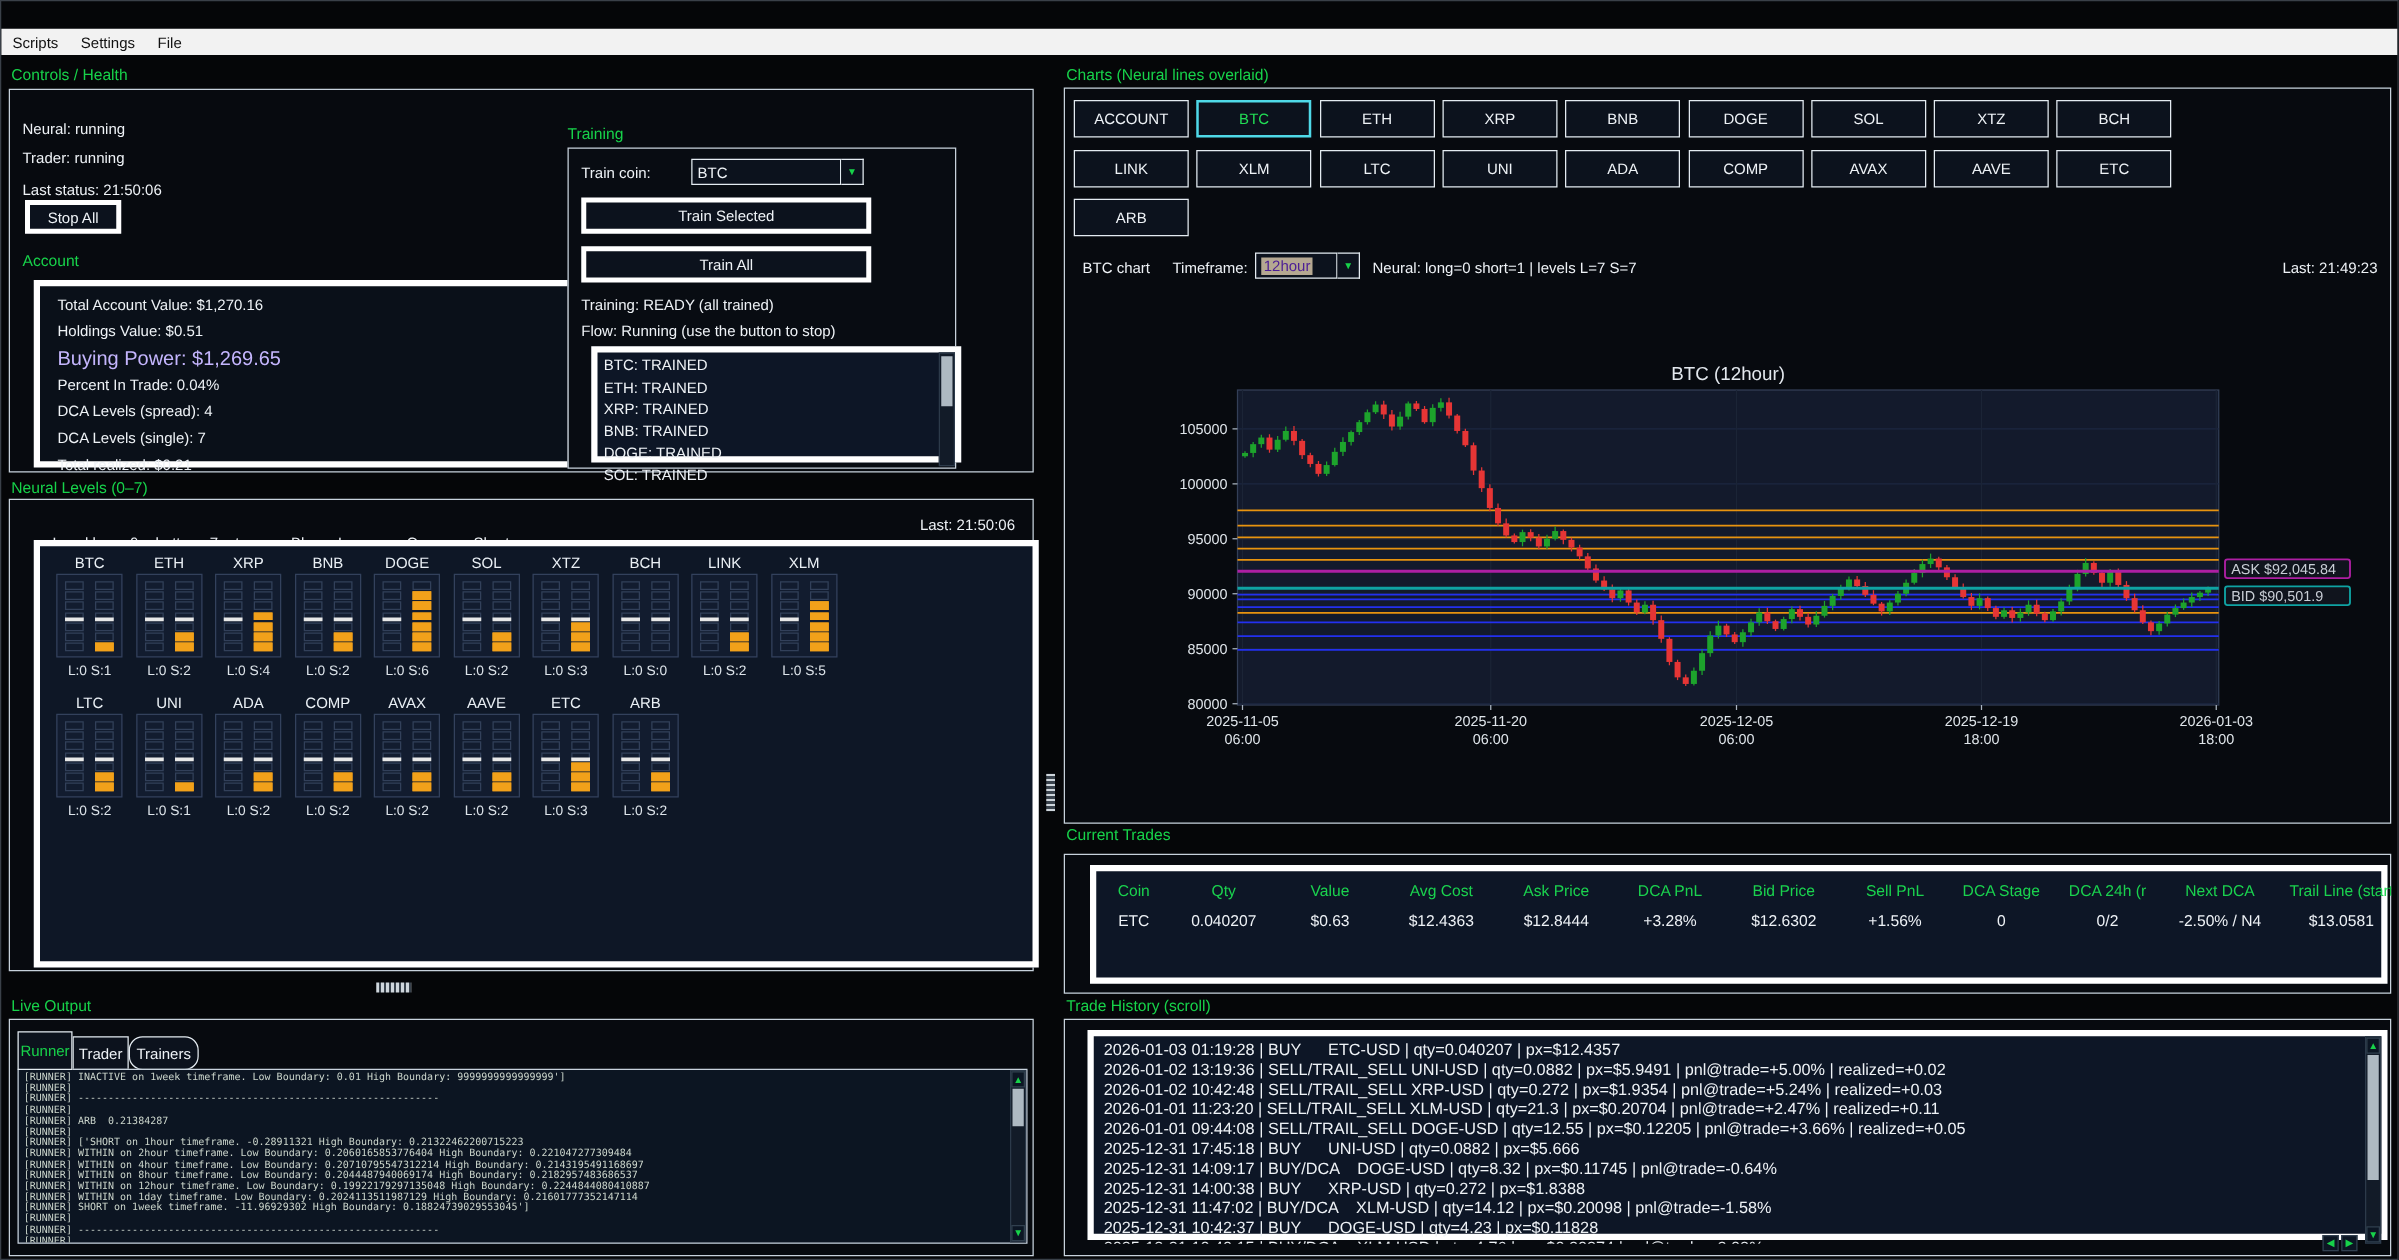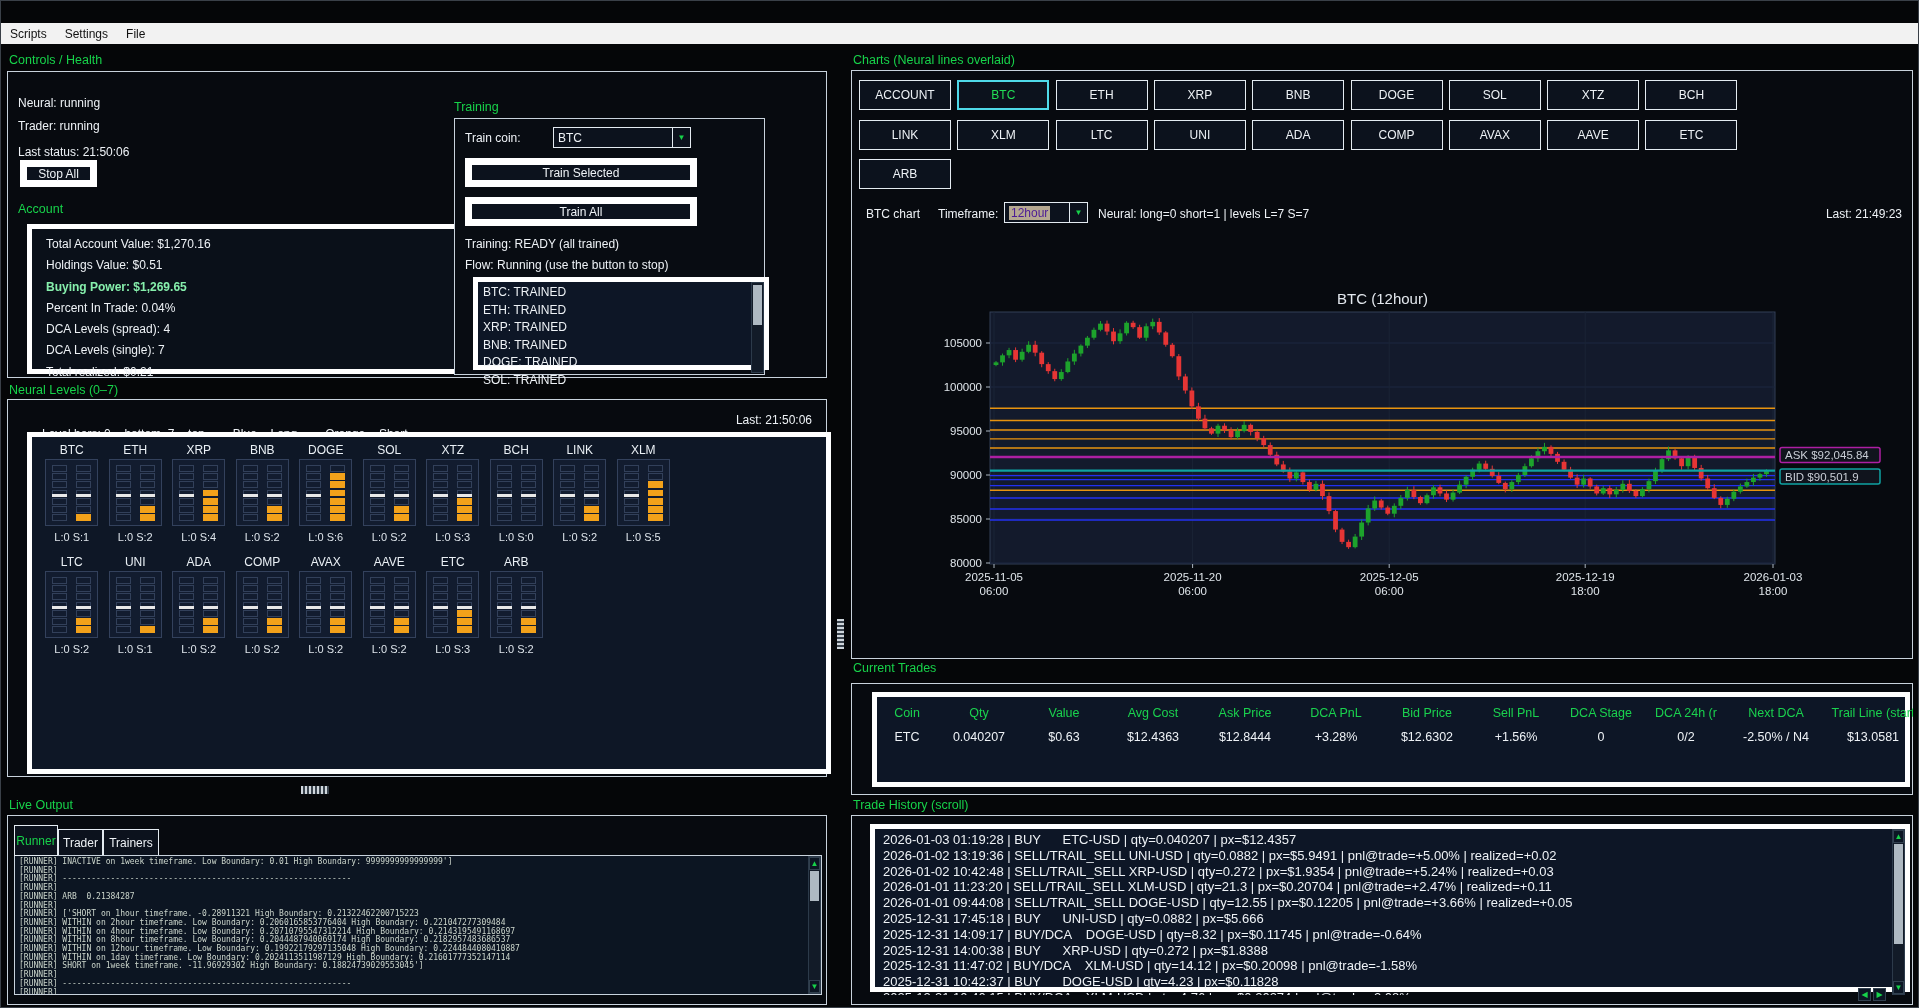--- a/index.html
+++ b/index.html
@@ -15,21 +15,21 @@
   .winbtn{width:38px;height:100%;display:flex;align-items:center;justify-content:center;color:#fff;font-size:11px;}
   .winbtn .minline{width:10px;height:1px;background:#fff;}
   .winbtn .maxbox{width:9px;height:9px;border:1px solid #fff;}
   #menubar{position:absolute;left:0;top:22px;width:100%;height:21px;background:#f2f2f2;display:flex;align-items:center;color:#111;font-size:12px;}
   .menu-item{padding:0 9px;height:100%;display:flex;align-items:center;}
 
   
   .glabel{position:absolute;color:#17d24a;font-size:12.5px;}
   .panel{position:absolute;border:1px solid #c8d2dc;background:#070a0f;}
   .txt{position:absolute;font-size:12px;color:#eef2f6;white-space:pre;}
-  .btn{position:absolute;background:#0c121d;border:7px solid #ffffff;color:#eef2f6;font-size:12px;
+  .btn{position:absolute;background:#0c121d;border:4px solid #ffffff;color:#eef2f6;font-size:12px;
        display:flex;align-items:center;justify-content:center;}
   .ibox{position:absolute;border:5px solid #ffffff;background:#0d1626;margin-left:12px;}
   .combo{position:absolute;display:flex;}
   .combo .field{background:#0c121d;border:1px solid #e4ebf1;color:#eef2f6;font-size:12px;display:flex;align-items:center;padding:0 4px;}
   .combo .arrow{background:#0c121d;border:1px solid #e4ebf1;border-left:none;display:flex;align-items:center;justify-content:center;}
   .combo .arrow span{color:#17d24a;font-size:8px;}
   .sel{background:#b5a892;color:#4c1d95;padding:0 2px;}
 
   
   .vscroll{position:absolute;width:13px;background:#121b28;border:1px solid #2c3a4a;display:flex;flex-direction:column;justify-content:space-between;}
@@ -88,21 +88,21 @@
     <div class="txt" style="left:10px;top:24px">Neural: running</div>
     <div class="txt" style="left:10px;top:47px">Trader: running</div>
     <div class="txt" style="left:10px;top:73px">Last status: 21:50:06</div>
     <div class="btn" style="left:12px;top:88px;width:77px;height:27px">Stop All</div>
 
     <div class="glabel" style="left:10px;top:130px;position:absolute">Account</div>
     <div class="ibox" style="left:7px;top:152px;width:432px;height:150px;background:#0a1019">
       <div id="account-items" style="position:absolute;left:14px;top:5px">
           <div style="font-size: 12px; line-height: 21.3px; color: rgb(238, 242, 246); white-space: pre;">Total Account Value: $1,270.16</div>
           <div style="font-size: 12px; line-height: 21.3px; color: rgb(238, 242, 246); white-space: pre;">Holdings Value: $0.51</div>
-          <div style="font-size: 12px; line-height: 21.3px; color: #86efac; white-space: pre; font-weight: bold;">Buying Power: $1,269.65</div>
+          <div style="font-size: 16px; line-height: 21.3px; color: #c4b5fd; white-space: pre;">Buying Power: $1,269.65</div>
           <div style="font-size: 12px; line-height: 21.3px; color: rgb(238, 242, 246); white-space: pre;">Percent In Trade: 0.04%</div>
           <div style="font-size: 12px; line-height: 21.3px; color: rgb(238, 242, 246); white-space: pre;">DCA Levels (spread): 4</div>
           <div style="font-size: 12px; line-height: 21.3px; color: rgb(238, 242, 246); white-space: pre;">DCA Levels (single): 7</div>
           <div style="font-size: 12px; line-height: 21.3px; color: rgb(238, 242, 246); white-space: pre;">Total realized: $0.21</div>
         </div>
     </div>
 
     <div class="glabel" style="left:446px;top:28px;position:absolute">Training</div>
     <div class="panel" style="left:446px;top:46px;width:311px;height:257px;background:#080c12">
       <div class="txt" style="left:10px;top:12px">Train coin:</div>
@@ -611,21 +611,21 @@
     </div>
   </div>
   <div class="hhandle" style="left:300px;top:785px;width:28px;height:8px"></div>
   <div class="vhandle" style="left:836px;top:618px;width:7px;height:30px"></div>
 
   <div class="glabel" style="left:8px;top:797px">Live Output</div>
   <div class="panel" style="left:6px;top:814px;width:820px;height:190px">
     <div id="tabs">
         <div class="tab active" style="height: 31px; z-index: 2; left: 6px; top: 9px; width: 44px;">Runner</div>
         <div class="tab" style="height: 27px; left: 50px; top: 13px; width: 45px;">Trader</div>
-        <div class="tab" style="height: 27px; left: 95px; top: 13px; width: 56px;">Trainers</div>
+        <div class="tab" style="height: 27px; left: 95px; top: 13px; width: 56px; border-radius: 11px;">Trainers</div>
       </div>
     <div id="console" style="left:6px;top:39px;width:808px;height:140px">
       <pre id="console-pre">[RUNNER] INACTIVE on 1week timeframe. Low Boundary: 0.01 High Boundary: 9999999999999999']
 [RUNNER]
 [RUNNER] ------------------------------------------------------------
 [RUNNER]
 [RUNNER] ARB  0.21384287
 [RUNNER]
 [RUNNER] ['SHORT on 1hour timeframe. -0.28911321 High Boundary: 0.21322462200715223
 [RUNNER] WITHIN on 2hour timeframe. Low Boundary: 0.2060165853776404 High Boundary: 0.221047277309484

